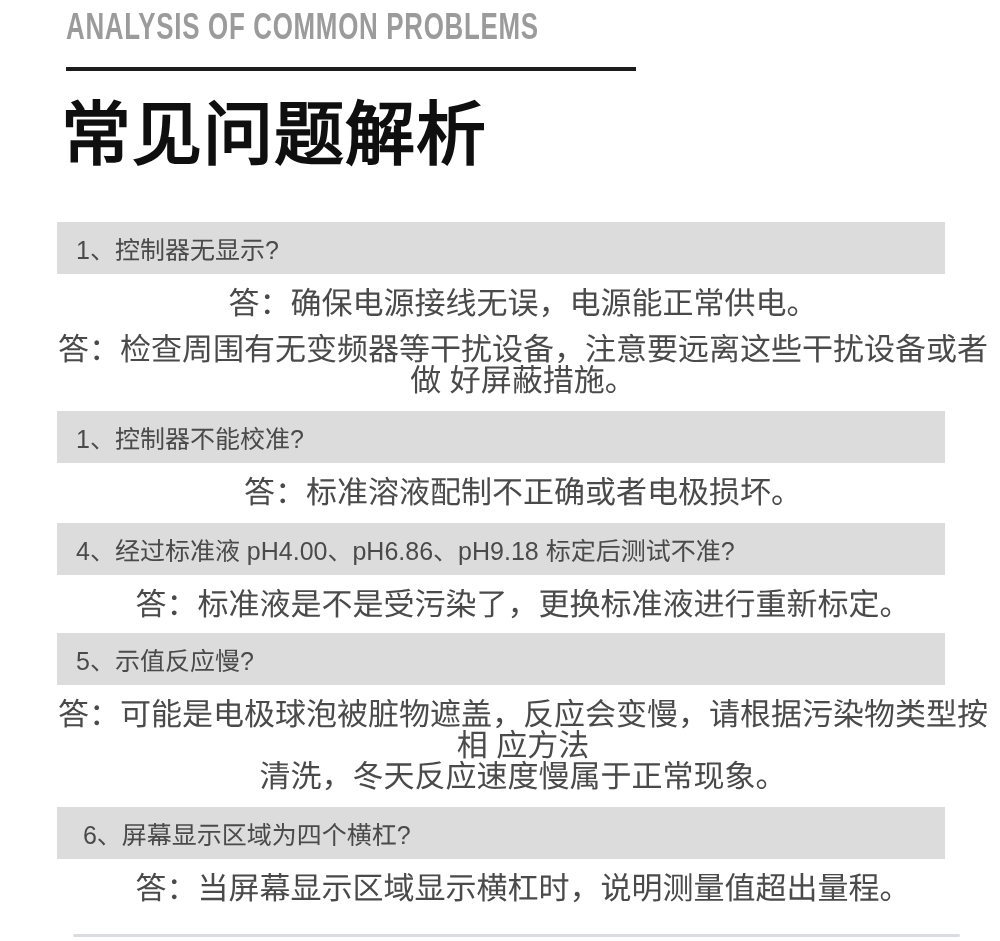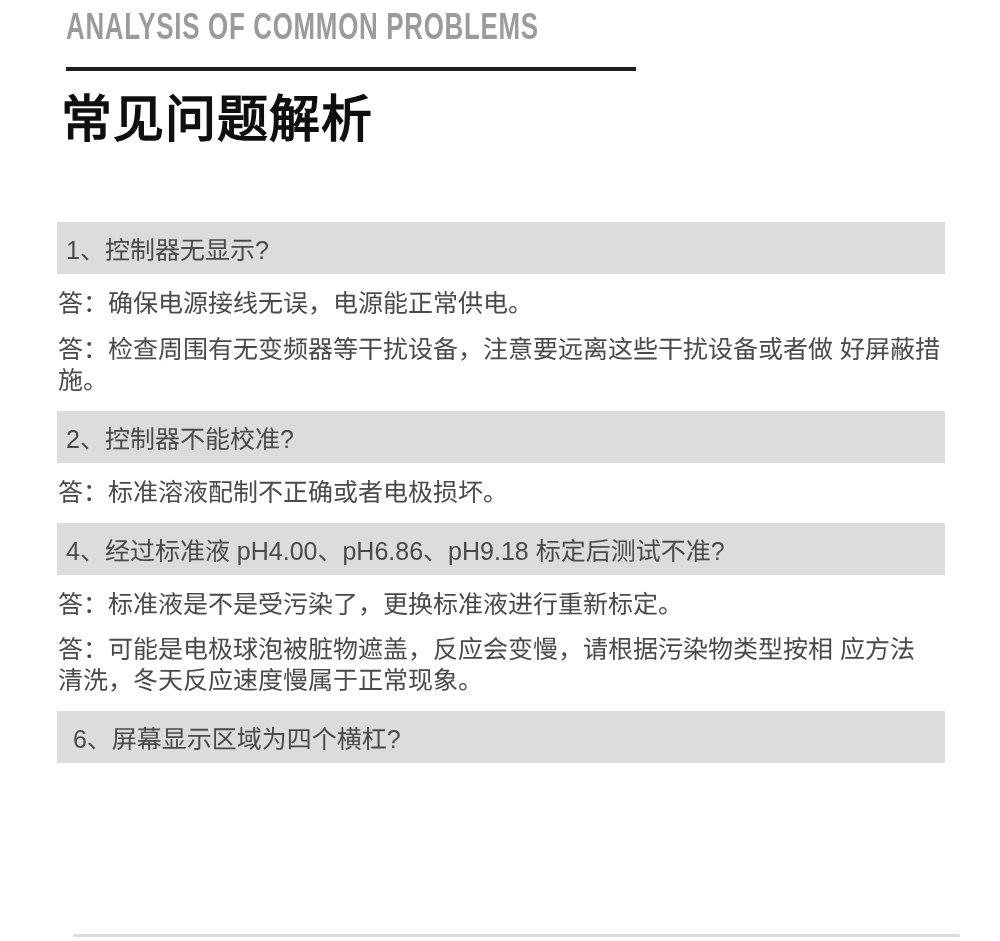--- a/index.html
+++ b/index.html
@@ -14,39 +14,40 @@
     font-size:37px; font-weight:bold; color:#9b9b9b;
     letter-spacing:1px; white-space:nowrap;
     transform:scaleX(0.70); transform-origin:left top;
   }
   .divider {
     position:absolute; left:66px; top:67px;
     width:570px; height:4px; background:#1c1c1c;
   }
   .page-title {
     position:absolute; left:61px; top:78px;
-    font-size:51px; font-weight:bold; color:#0f0f0f;
+    font-size:70px; font-weight:bold; color:#0f0f0f;
     letter-spacing:1px; white-space:nowrap;text-align:center;
   }
   .faq-list {
     position:absolute; left:0; top:222px; right:0;
   }
   .faq-item .q-bar {
     margin-left:57px; width:888px; height:52px;
     background:#dcdcdc;
     display:flex; align-items:center;
-    padding-left:9px;
+    padding-left:19px;
     font-size:25px; color:#4a4a4a;
     white-space:pre;
   }
   .faq-item .answer {
     margin:14px 12px 15px 58px;
-    font-size:25px; color:#4a4a4a;
+    font-size:31px; color:#4a4a4a;
     line-height:31px;
     white-space:pre-wrap;
+    text-align:center;
   }
   .faq-item:nth-child(2) .answer { }
   .faq-item:nth-child(4) .answer { margin-bottom:13px; }
   .faq-item:nth-child(5) .answer { }
   .bottom-line {
     position:absolute; left:73px; top:934px;
     width:887px; height:3px;
     background:#d9dce2; border-radius:2px;
   }
 </style>
@@ -66,35 +67,37 @@
     <div class="faq-item">
       <div class="q-bar">1、控制器无显示?</div>
       <div class="answer">答：确保电源接线无误，电源能正常供电。</div>
     </div>
 
     <div class="faq-item">
       <div class="answer">答：检查周围有无变频器等干扰设备，注意要远离这些干扰设备或者做 好屏蔽措施。</div>
     </div>
 
     <div class="faq-item">
-      <div class="q-bar">2、控制器不能校准?</div>
+      <div class="q-bar">1、控制器不能校准?</div>
       <div class="answer">答：标准溶液配制不正确或者电极损坏。</div>
     </div>
 
     <div class="faq-item">
       <div class="q-bar">4、经过标准液 pH4.00、pH6.86、pH9.18 标定后测试不准?</div>
       <div class="answer">答：标准液是不是受污染了，更换标准液进行重新标定。</div>
     </div>
 
     <div class="faq-item">
+      <div class="q-bar">5、示值反应慢?</div>
       <div class="answer">答：可能是电极球泡被脏物遮盖，反应会变慢，请根据污染物类型按相 应方法
 清洗，冬天反应速度慢属于正常现象。</div>
     </div>
 
     <div class="faq-item">
       <div class="q-bar"> 6、屏幕显示区域为四个横杠?</div>
+      <div class="answer">答：当屏幕显示区域显示横杠时，说明测量值超出量程。</div>
     </div>
 
   </div>
 
   <div class="bottom-line"></div>
 
 </div>
 
 </body></html>

